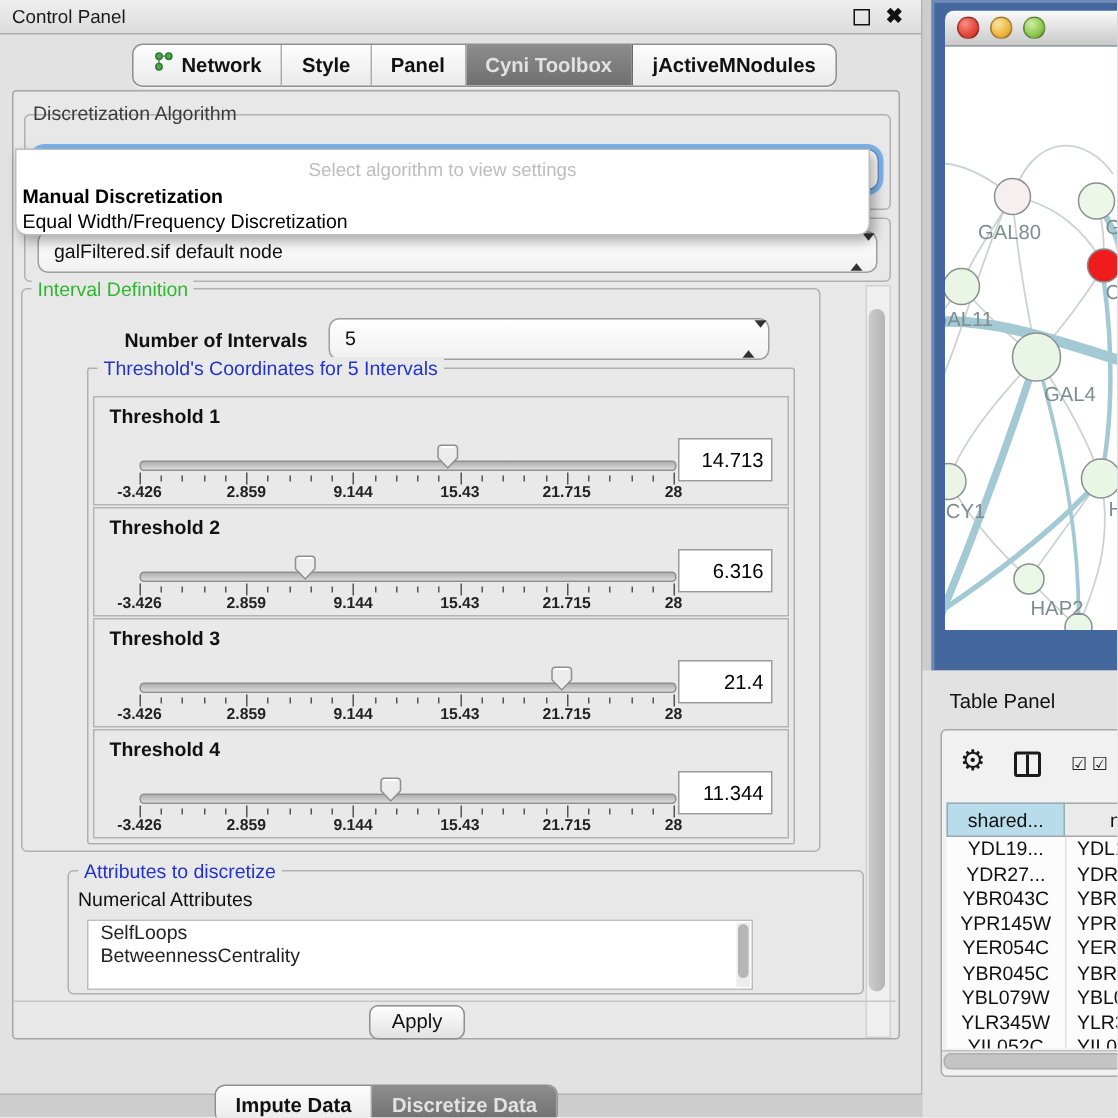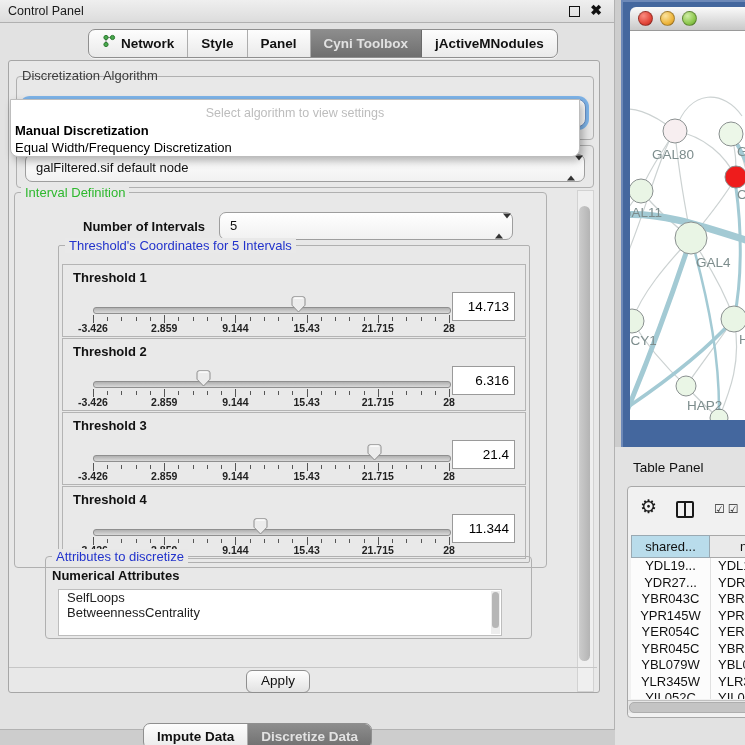--- a/index.html
+++ b/index.html
@@ -65,22 +65,22 @@
   .t-thumb{position:absolute;top:31px;width:15px;height:17px;}
   .t-ticks{position:absolute;left:30px;top:50px;width:357px;height:9px;}
   .tick{position:absolute;width:1px;background:#555;}
   .tick.minor{top:2px;height:4px;}
   .tick.major{top:0;height:8px;}
   .tick-label{position:absolute;top:57px;transform:translateX(-50%);font-size:10.5px;font-weight:bold;color:#222;}
   .t-value{position:absolute;right:10px;top:27px;width:56px;height:27px;border:1px solid #9a9a9a;
        background:#fff;font-size:13.5px;text-align:right;padding:0 5px 0 0;
        font-family:"Liberation Sans",sans-serif;box-sizing:content-box;}
   
-  #attr-group{left:45px;top:556px;width:485px;height:81px;}
-  #attr-subtitle{position:absolute;left:6px;top:11px;font-size:13px;font-weight:bold;}
+  #attr-group{left:45px;top:580px;width:485px;height:81px;padding-left:44px;}
+  #attr-subtitle{position:absolute;left:6px;top:11px;font-size:13px;font-weight:normal;}
   #attr-list{position:absolute;left:12px;top:32px;width:442px;height:45px;background:#fff;
        border:1px solid #bdbdbd;overflow:hidden;}
   .list-item{font-size:13px;line-height:15px;padding-left:8px;color:#222;}
   #attr-scrollbar{position:absolute;right:1px;top:1px;width:9px;height:43px;background:#ededed;}
   #attr-thumb{position:absolute;left:1px;top:1px;width:7px;height:36px;border-radius:4px;background:#b6b6b6;}
   
   #outer-scrollbar{position:absolute;left:577px;top:190px;width:15px;height:500px;background:#efefef;
        border:1px solid #d2d2d2;}
   #outer-thumb{position:absolute;left:1px;top:15px;width:11px;height:455px;border-radius:6px;
        background:linear-gradient(90deg,#cccccc,#b4b4b4);}

